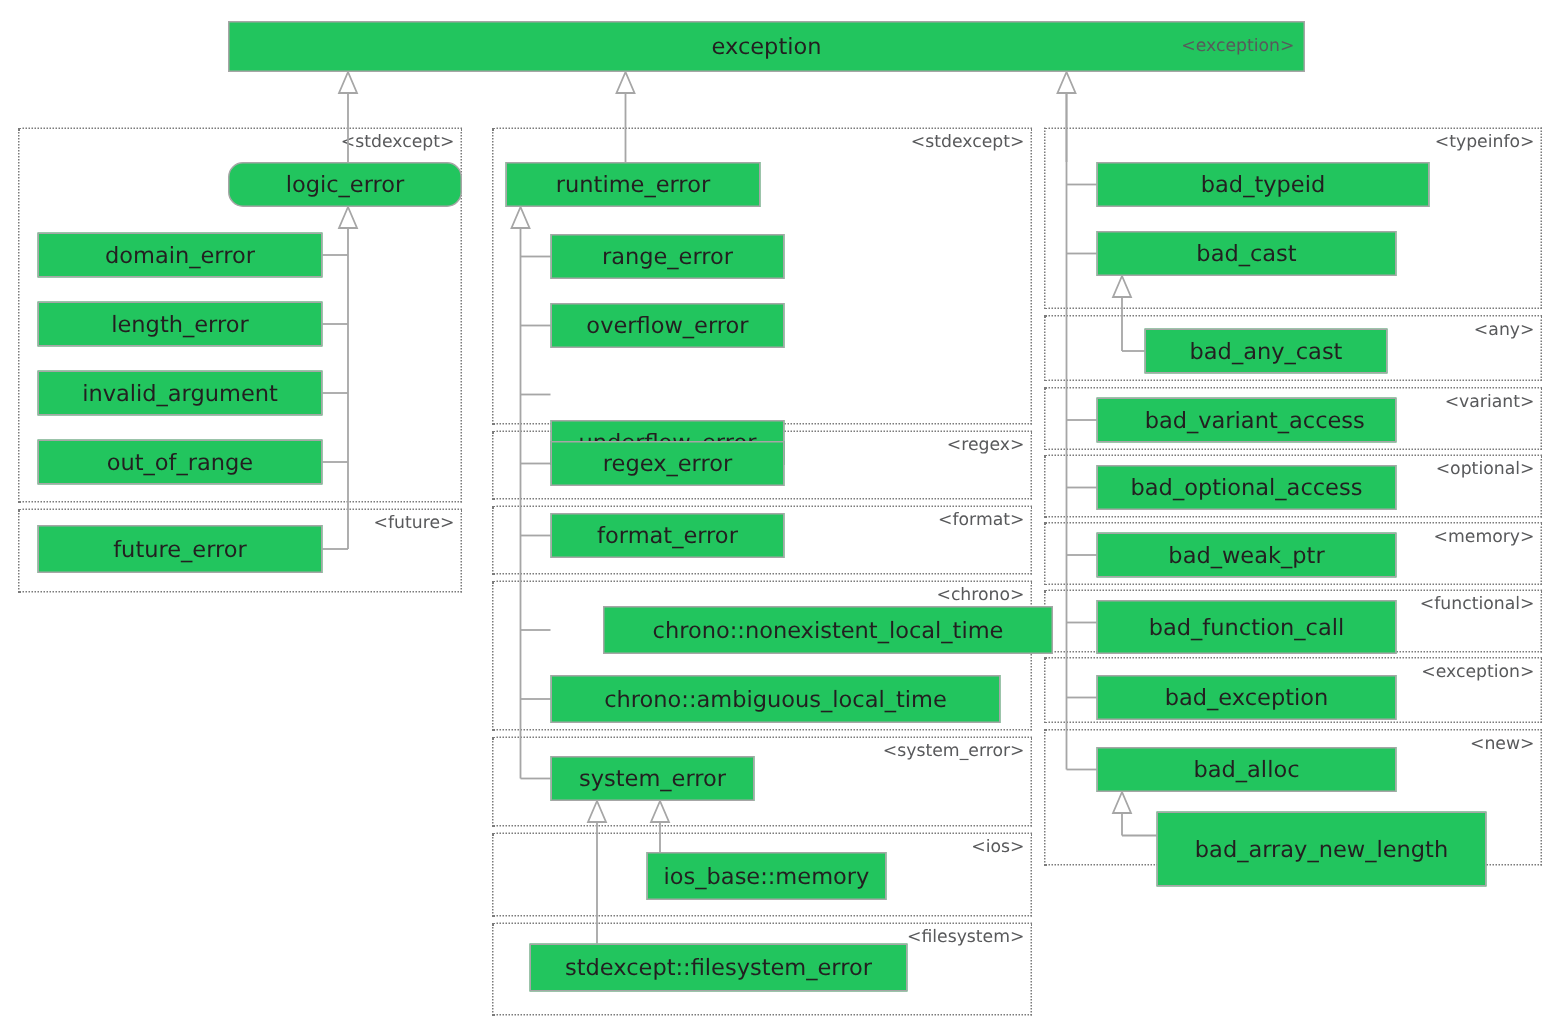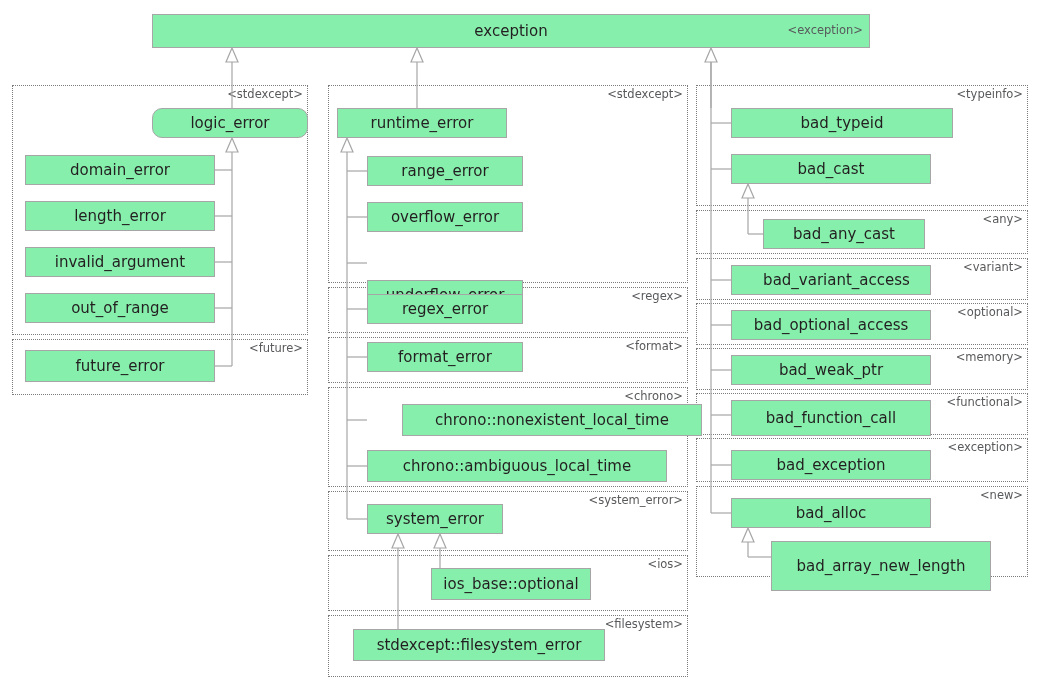--- a/index.html
+++ b/index.html
@@ -1,20 +1,20 @@
 <!DOCTYPE html>
 <html><head>
 <meta charset="utf-8">
 <style>
   html,body{margin:0;padding:0;background:#ffffff;}
   body{font-family:"DejaVu Sans","Liberation Sans",sans-serif;}
   #diagram-root{position:relative;width:1041px;height:690px;background:#ffffff;overflow:hidden;}
   .grp{position:absolute;border:1px dotted #7b7b7b;box-sizing:border-box;background:transparent;}
   .grp-label{position:absolute;right:4px;top:1px;font-size:11.5px;color:#58595b;white-space:nowrap;letter-spacing:0px;}
-  .node{position:absolute;box-sizing:border-box;border:1px solid #a6a6a6;background:#86efac;
+  .node{position:absolute;box-sizing:border-box;border:1px solid #a6a6a6;background:#22c55e;
         display:flex;align-items:center;justify-content:center;color:#231f20;font-size:15px;
         white-space:nowrap;}
   .edges{position:absolute;left:0;top:0;width:1041px;height:690px;pointer-events:none;}
   .edge{stroke:#a6a6a6;stroke-width:1.2;fill:none;}
   .arrow{stroke:#a6a6a6;stroke-width:1.2;fill:#ffffff;}
 </style>
 </head>
 <body>
 
 <div id="diagram-root">
@@ -162,21 +162,21 @@
       <div class="node" style="left: 367px; top: 404px; width: 300px; height: 32px; margin-left: 35px;">
         <span>chrono::nonexistent_local_time</span>
       </div>
       <div class="node" style="left: 367px; top: 450px; width: 300px; height: 32px;">
         <span>chrono::ambiguous_local_time</span>
       </div>
       <div class="node" style="left: 367px; top: 504px; width: 136px; height: 30px;">
         <span>system_error</span>
       </div>
       <div class="node" style="left: 431px; top: 568px; width: 160px; height: 32px;">
-        <span>ios_base::optional</span>
+        <span>ios_base::memory</span>
       </div>
       <div class="node" style="left: 353px; top: 629px; width: 252px; height: 32px;">
         <span>stdexcept::filesystem_error</span>
       </div>
       <div class="node" style="left: 731px; top: 108px; width: 222px; height: 30px;">
         <span>bad_typeid</span>
       </div>
       <div class="node" style="left: 731px; top: 154px; width: 200px; height: 30px;">
         <span>bad_cast</span>
       </div>

